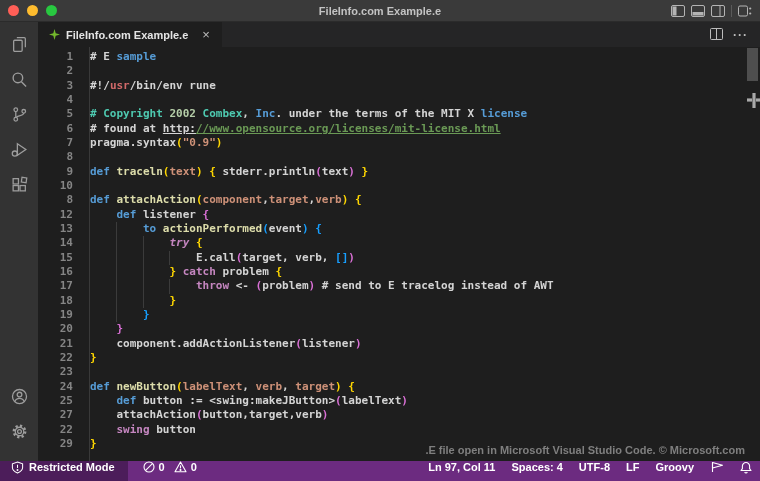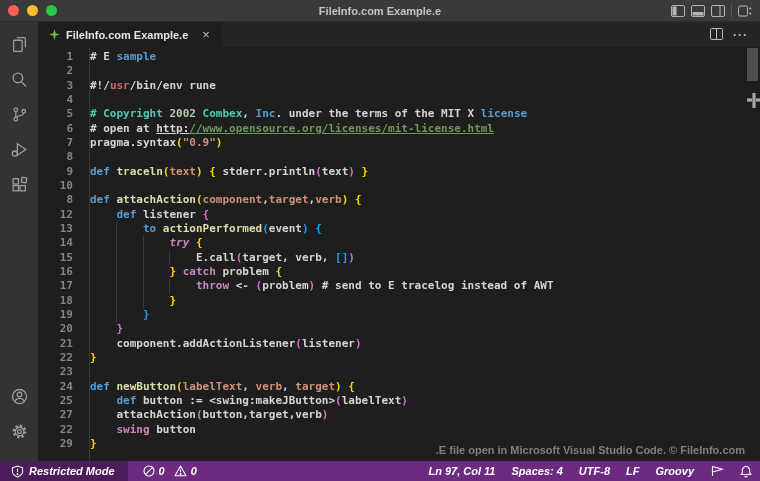--- a/index.html
+++ b/index.html
@@ -97,21 +97,21 @@
   .crosshair .v { position:absolute; left:5px; top:0; width:4px; height:15px; background:#a9a9a9; border-left:1px solid #6f6f6f; border-right:1px solid #6f6f6f; }
 
   
   .statusbar {
     position:absolute; left:0; bottom:0; width:760px; height:20px;
     background:var(--status-bg,#6C2B80); color:#ffffff;
     display:flex; align-items:stretch; justify-content:space-between;
     font-size:11px; font-weight:700;
   }
   .sb-left, .sb-right { display:flex; align-items:stretch; }
-  .sb-item { display:flex; align-items:center; gap:5px; padding:0 7px; cursor:pointer; white-space:nowrap;font-style:italic; }
+  .sb-item { display:flex; align-items:flex-start; gap:5px; padding:0 7px; cursor:pointer; white-space:nowrap; }
   .sb-item svg { display:block; }
   .sb-prominent { background:var(--status-prominent,#4C1D5A); padding:0 13px 0 11px; margin-right:8px; }
   .sb-problems { gap:4px; }
   .sb-problems .cnt { margin-right:5px; }
   .sb-right .sb-item { padding:0 8px; }
 </style>
 </head>
 <body>
 
 <div class="titlebar">
@@ -244,21 +244,21 @@
       <div class="code-line">
         <span class="line-number">4</span>
         <span class="line-content"></span>
       </div>
       <div class="code-line">
         <span class="line-number">5</span>
         <span class="line-content"><span style="color: rgb(78, 201, 176);"># Copyright </span><span style="color: rgb(181, 206, 168);">2002</span><span style="color: rgb(78, 201, 176);"> Combex</span><span style="color: rgb(212, 212, 212);">, </span><span style="color: rgb(86, 156, 214);">Inc</span><span style="color: rgb(212, 212, 212);">. under the terms of the MIT X </span><span style="color: rgb(86, 156, 214);">license</span></span>
       </div>
       <div class="code-line">
         <span class="line-number">6</span>
-        <span class="line-content"><span style="color: rgb(212, 212, 212);"># open at </span><span style="color: rgb(212, 212, 212); text-decoration: underline;">http:</span><span style="color: rgb(106, 153, 85); text-decoration: underline;">//www.opensource.org/licenses/mit-license.html</span></span>
+        <span class="line-content"><span style="color: rgb(212, 212, 212);"># found at </span><span style="color: rgb(212, 212, 212); text-decoration: underline;">http:</span><span style="color: rgb(106, 153, 85); text-decoration: underline;">//www.opensource.org/licenses/mit-license.html</span></span>
       </div>
       <div class="code-line">
         <span class="line-number">7</span>
         <span class="line-content"><span style="color: rgb(212, 212, 212);">pragma.syntax</span><span style="color: rgb(255, 215, 0);">(</span><span style="color: rgb(206, 145, 120);">"0.9"</span><span style="color: rgb(255, 215, 0);">)</span></span>
       </div>
       <div class="code-line">
         <span class="line-number">8</span>
         <span class="line-content"></span>
       </div>
       <div class="code-line">
@@ -335,21 +335,21 @@
       </div>
       <div class="code-line">
         <span class="line-number">22</span>
         <span class="line-content"><span style="color: rgb(197, 134, 192);">    swing</span><span style="color: rgb(212, 212, 212);"> button</span></span>
       </div>
       <div class="code-line">
         <span class="line-number">29</span>
         <span class="line-content"><span style="color: rgb(255, 215, 0);">}</span></span>
       </div>
     </div>
-  <div class="watermark">.E file open in Microsoft Visual Studio Code. © FileInfo.com</div>
+  <div class="watermark">.E file open in Microsoft Visual Studio Code. © Microsoft.com</div>
   <div class="scroll-thumb"></div>
 </div>
 <div class="crosshair">
     <span class="h"></span>
     <span class="v"></span>
   </div>
 
 <div class="statusbar">
   <div class="sb-left">
     <div class="sb-item sb-prominent">

